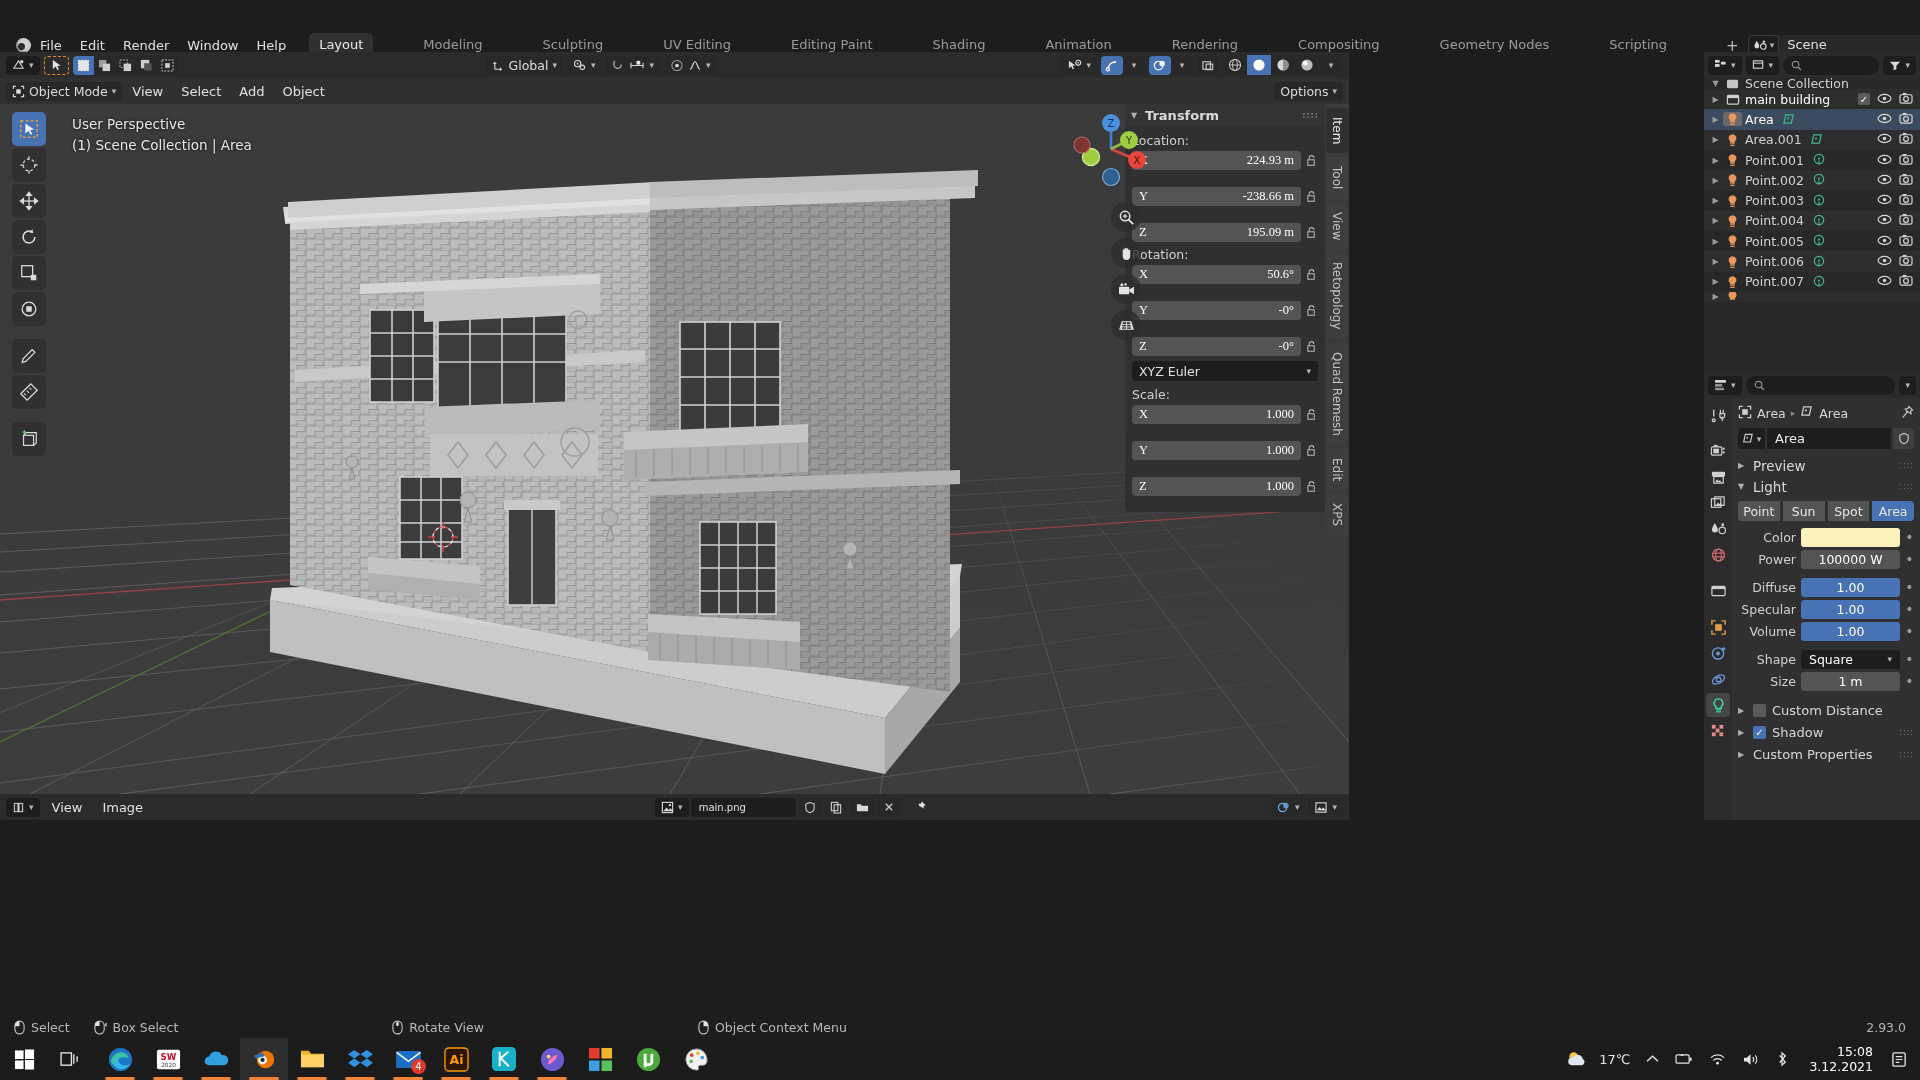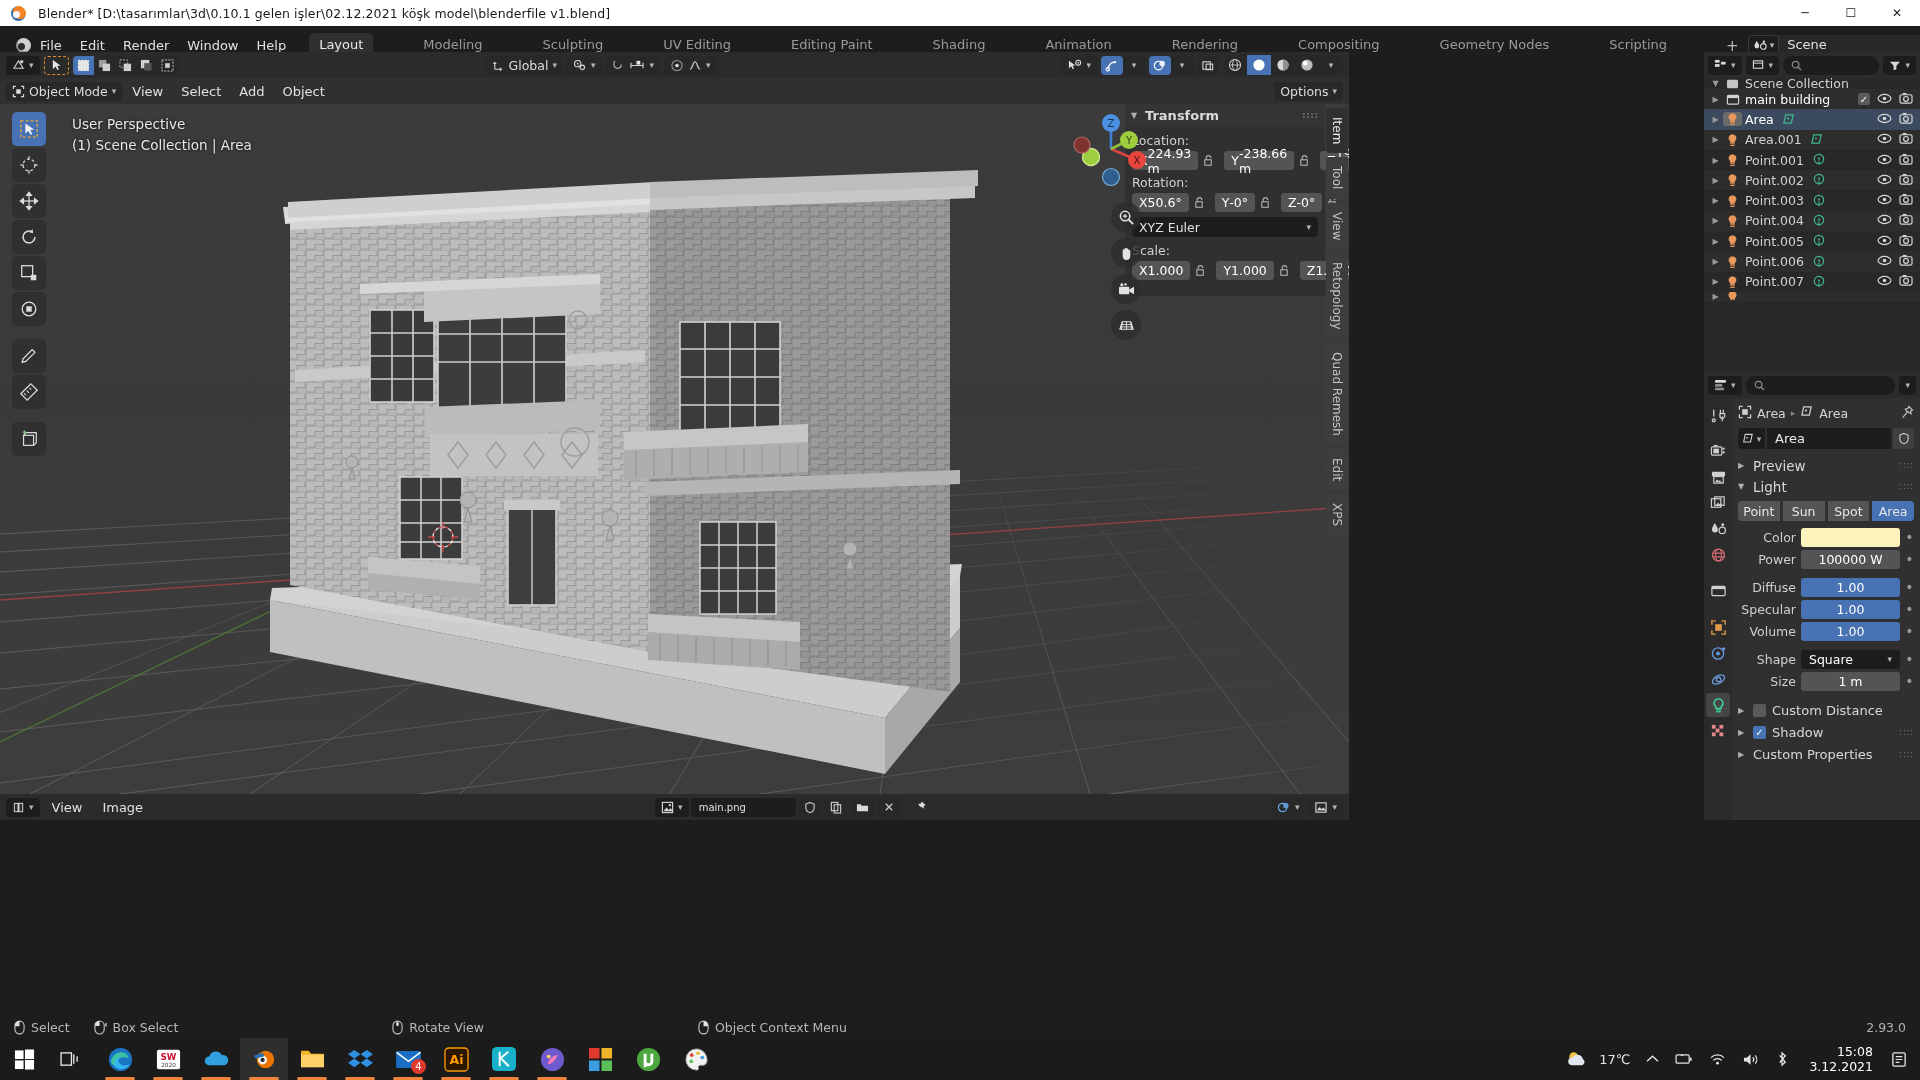--- a/index.html
+++ b/index.html
@@ -140,21 +140,21 @@
   .npanel {
     position:absolute; right:24px; top:52px; width:200px; background:#303030;
     border-radius:0 0 0 5px; z-index:3; padding-bottom:4px;
   }
   .np-head {
     background:#343434; height:22px; display:flex; align-items:center; padding:0 6px; gap:5px;
     font-size:13px; font-weight:bold; color:#dadada;
   }
   .np-body { padding: 5px 7px 7px 7px; }
   .np-label { font-size:12.5px; color:#cfcfcf; margin: 2px 0 3px 0; }
-  .vec-group { display:flex; gap:9px; margin-bottom:5px;}
+  .vec-group { display:flex; flex-direction:column; gap:17px; margin-bottom:5px;font-family:Liberation Serif, serif;}
   .vec-row { display:flex; align-items:center; gap:4px; }
   .vec-field {
     flex:1; height:19px; background:#545454; border-radius:3px; display:flex; align-items:center;
     justify-content:space-between; padding: 0 7px; font-size:12.5px; color:#fff;
   }
   .vec-group .vec-row:first-child .vec-field { border-radius:4px 4px 3px 3px; }
   .vec-group .vec-row:last-child .vec-field { border-radius:3px 3px 4px 4px; }
   .lock { width:13px; height:16px; display:flex; align-items:center; justify-content:center; }
   .np-select {
     height:20px; background:#1d1d1d; border-radius:4px; display:flex; align-items:center;
@@ -306,31 +306,20 @@
     position:absolute; right:6px; bottom:6px; min-width:15px; height:15px; background:#e03a2f;
     border-radius:8px; color:#fff; font-size:10px; display:flex; align-items:center;
     justify-content:center; padding:0 3px;
   }
 </style>
 </head>
 <body>
 
 <div class="app">
 
-  <div class="titlebar">
-    <div class="tb-icon">
-      <div class="blender-logo-sm"></div>
-    </div>
-    <div class="tb-title">Blender* [D:\tasarımlar\3d\0.10.1 gelen işler\02.12.2021 köşk model\blenderfile v1.blend]</div>
-    <div class="win-controls">
-      <div class="win-btn">─</div>
-      <div class="win-btn">☐</div>
-      <div class="win-btn close">✕</div>
-    </div>
-  </div>
 
   <div class="topbar">
     <div class="bl-logo-wrap">
       <div class="blender-logo-hdr"></div>
     </div>
     <div class="menu-item">File</div>
     <div class="menu-item">Edit</div>
     <div class="menu-item">Render</div>
     <div class="menu-item">Window</div>
     <div class="menu-item">Help</div>

